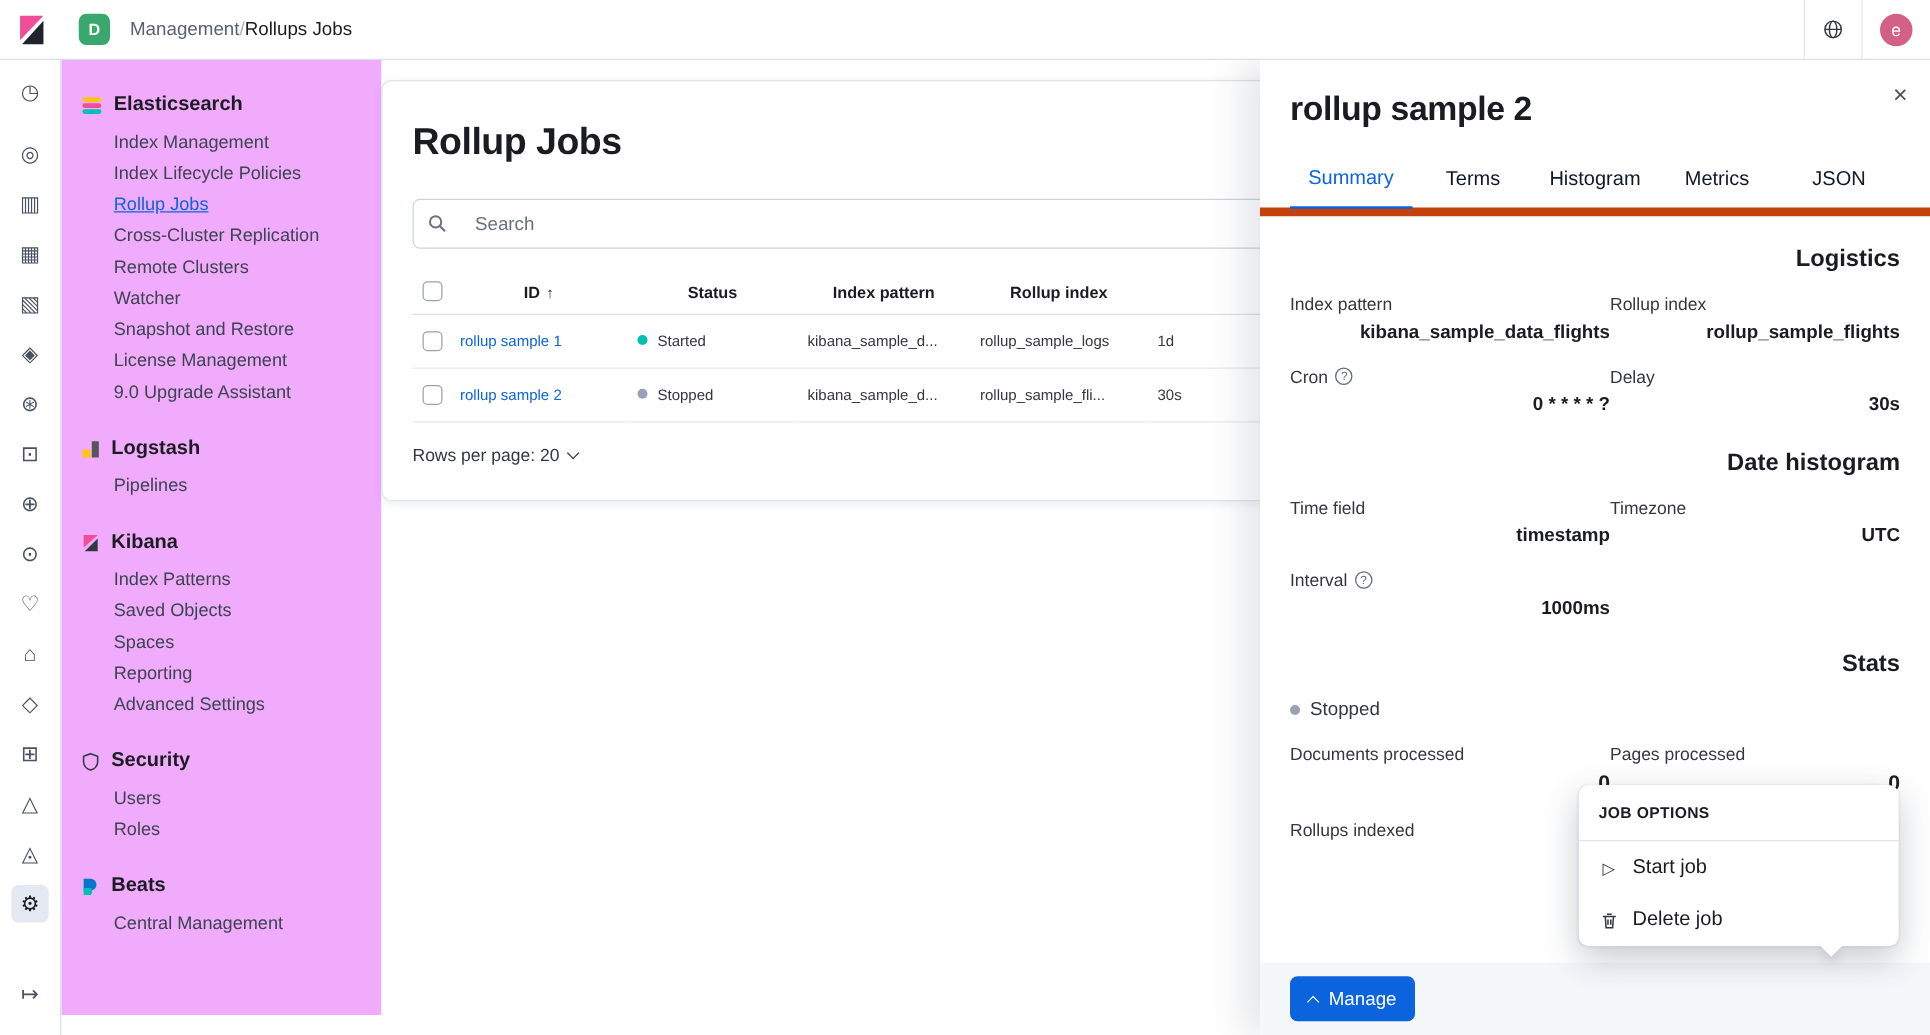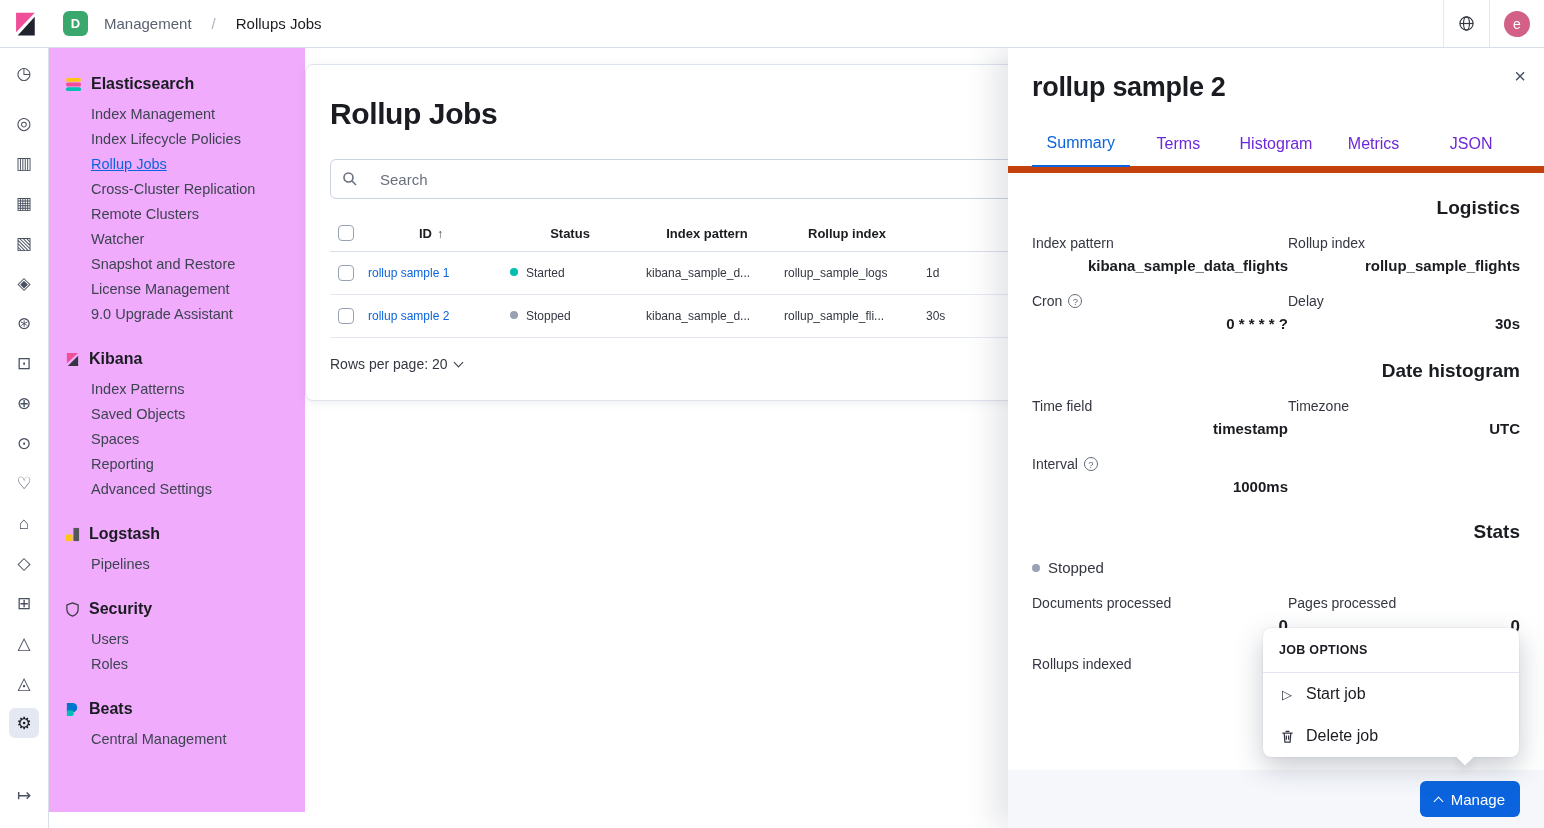--- a/index.html
+++ b/index.html
@@ -6,21 +6,21 @@
   html,body { width:1544px; height:828px; overflow:hidden; background:#fff;
     font-family:"Liberation Sans", sans-serif; color:#1a1c21; }
 
   
   .topbar{position:absolute;top:0;left:0;width:1544px;height:48px;background:#fff;
     border-bottom:1px solid #d9dfe9;display:flex;align-items:center;z-index:50;}
   .logo-box{width:49px;height:100%;display:flex;align-items:center;justify-content:center;cursor:pointer;}
   .space-badge{width:25px;height:25px;border-radius:6px;background:#3aa76d;color:#fff;
     font-size:13px;font-weight:700;display:flex;align-items:center;justify-content:center;
     margin:0 16px 0 14px;cursor:pointer;}
-  .breadcrumbs{display:flex;align-items:center;gap:20px;font-size:15px;}
+  .breadcrumbs{display:flex;align-items:center;gap:0;font-size:15px;}
   .crumb{color:#5a6270;cursor:pointer;}
   .crumb-sep{color:#aab2c0;}
   .crumb.current{color:#1a1c21;}
   .topbar-right{margin-left:auto;display:flex;align-items:center;height:100%;}
   .tb-cell{height:100%;display:flex;align-items:center;justify-content:center;
     border-left:1px solid #e2e7f0;padding:0 14px;}
   .icon-btn{background:none;border:none;cursor:pointer;display:flex;align-items:center;}
   .avatar{width:26px;height:26px;border-radius:50%;background:#d36086;color:#fff;
     font-size:14px;display:flex;align-items:center;justify-content:center;cursor:pointer;}
 
@@ -66,32 +66,32 @@
   .chev.down{transform:rotate(45deg);margin-top:-4px;}
 
   
   .flyout{position:absolute;left:1008px;top:48px;width:536px;bottom:0;background:#fff;
     box-shadow:-14px 0 28px rgba(70,80,100,.14);z-index:20;display:flex;flex-direction:column;}
   .flyout-close{position:absolute;top:18px;right:18px;background:none;border:none;font-size:20px;
     color:#4a5160;cursor:pointer;line-height:1;}
   .flyout-header{padding:24px 24px 0;}
   .flyout-title{font-size:27px;font-weight:600;letter-spacing:-.3px;}
   .tabs{display:flex;margin:18px -24px 0;padding:0 24px;border-bottom:7px solid #c2410c;}
-  .tab{flex:1;text-align:center;padding:13px 0;font-size:16px;color:#6d28d9;background:none;border:none;cursor:pointer;}
+  .tab{flex:1;text-align:center;padding:13px 0;font-size:16px;color:#0f172a;background:none;border:none;cursor:pointer;}
   .tab.active{color:#0b64dd;font-weight:500;border-bottom:2px solid #0b64dd;margin-bottom:-1px;}
   .flyout-body{flex:1;padding:18px 24px 0;overflow:hidden;text-align:right;}
   .sec-title{font-size:19px;font-weight:700;margin:16px 0 16px;}
   .desc{display:grid;grid-template-columns:256px 1fr;row-gap:19px;}
   .desc .lbl{font-size:14px;color:#343741;margin-bottom:6px;display:flex;align-items:center;}
   .desc .val{font-size:15px;font-weight:700;color:#1a1c21;}
   .desc .val.big{font-size:17px;}
   .qicon{width:14px;height:14px;border:1.2px solid #636b76;border-radius:50%;color:#636b76;
     font-size:9.5px;display:inline-flex;align-items:center;justify-content:center;margin-left:6px;}
   .health{display:flex;align-items:center;font-size:15px;color:#343741;margin:2px 0 19px;}
-  .flyout-footer{height:58px;background:#f5f7fb;display:flex;align-items:center;justify-content:flex-end;padding:0 24px;}
+  .flyout-footer{height:58px;background:#f5f7fb;display:flex;align-items:center;justify-content:flex-start;padding:0 24px;}
   .btn-primary{background:#0b64dd;color:#fff;border:none;border-radius:6px;height:36px;padding:0 15px;
     font-size:15px;font-weight:500;display:flex;align-items:center;gap:9px;cursor:pointer;font-family:inherit;}
   .chev.up{transform:rotate(-135deg);margin-top:4px;border-color:#fff;}
 
   
   .popover{position:absolute;left:1263px;top:628px;width:256px;background:#fff;border-radius:8px;
     box-shadow:0 10px 28px rgba(55,65,85,.28), 0 0 2px rgba(0,0,0,.12);z-index:30;}
   .popover::after{content:"";position:absolute;bottom:-6px;left:196px;width:12px;height:12px;background:#fff;
     transform:rotate(45deg);box-shadow:4px 4px 8px rgba(55,65,85,.12);}
   .popover-title{font-size:12.5px;font-weight:700;letter-spacing:.3px;padding:15px 16px;border-bottom:1px solid #e0e5ee;}
@@ -209,44 +209,44 @@
       <li>Watcher</li>
       <li>Snapshot and Restore</li>
       <li>License Management</li>
       <li>9.0 Upgrade Assistant</li>
     </ul>
   </div>
 
   <div class="nav-section">
     <div class="nav-title">
       <svg width="15" height="15" viewBox="0 0 16 16">
+        <path fill="#54565c" d="M9 1h6v14H9z"></path>
+        <path fill="#fec514" d="M1 8h7v7H1z"></path>
+      </svg>
+      <span>Logstash</span>
+    </div>
+    <ul class="nav-items">
+      <li>Pipelines</li>
+    </ul>
+  </div>
+
+  <div class="nav-section">
+    <div class="nav-title">
+      <svg width="15" height="15" viewBox="0 0 16 16">
         <polygon points="2,1 14,1 2,12" fill="#f04e98"></polygon>
         <polygon points="3,15 14,4 14,15" fill="#343741"></polygon>
       </svg>
       <span>Kibana</span>
     </div>
     <ul class="nav-items">
       <li>Index Patterns</li>
       <li>Saved Objects</li>
       <li>Spaces</li>
       <li>Reporting</li>
       <li>Advanced Settings</li>
-    </ul>
-  </div>
-
-  <div class="nav-section">
-    <div class="nav-title">
-      <svg width="15" height="15" viewBox="0 0 16 16">
-        <path fill="#54565c" d="M9 1h6v14H9z"></path>
-        <path fill="#fec514" d="M1 8h7v7H1z"></path>
-      </svg>
-      <span>Logstash</span>
-    </div>
-    <ul class="nav-items">
-      <li>Pipelines</li>
     </ul>
   </div>
 
   <div class="nav-section">
     <div class="nav-title">
       <svg width="15" height="15" viewBox="0 0 16 16" fill="none" stroke="#343741" stroke-width="1.3">
         <path d="M8 1l6 2.2v4.6c0 3.6-2.5 6.1-6 7.2-3.5-1.1-6-3.6-6-7.2V3.2z"></path>
       </svg>
       <span>Security</span>
     </div>

